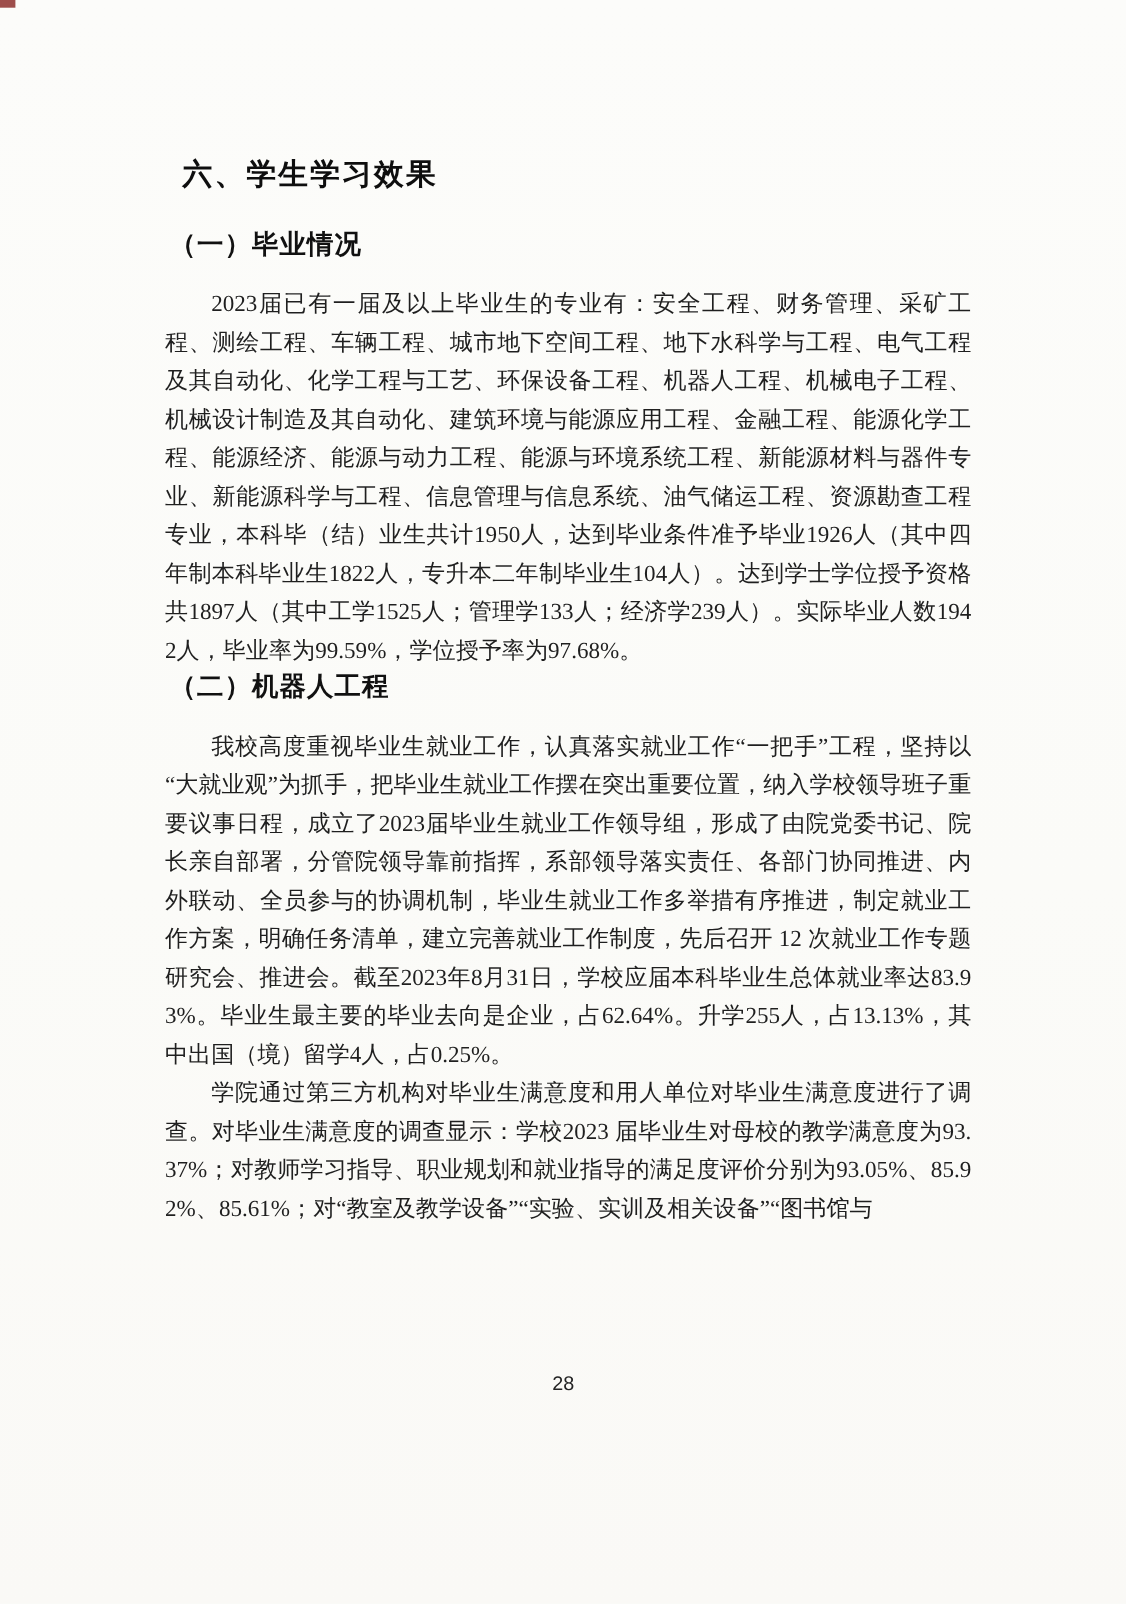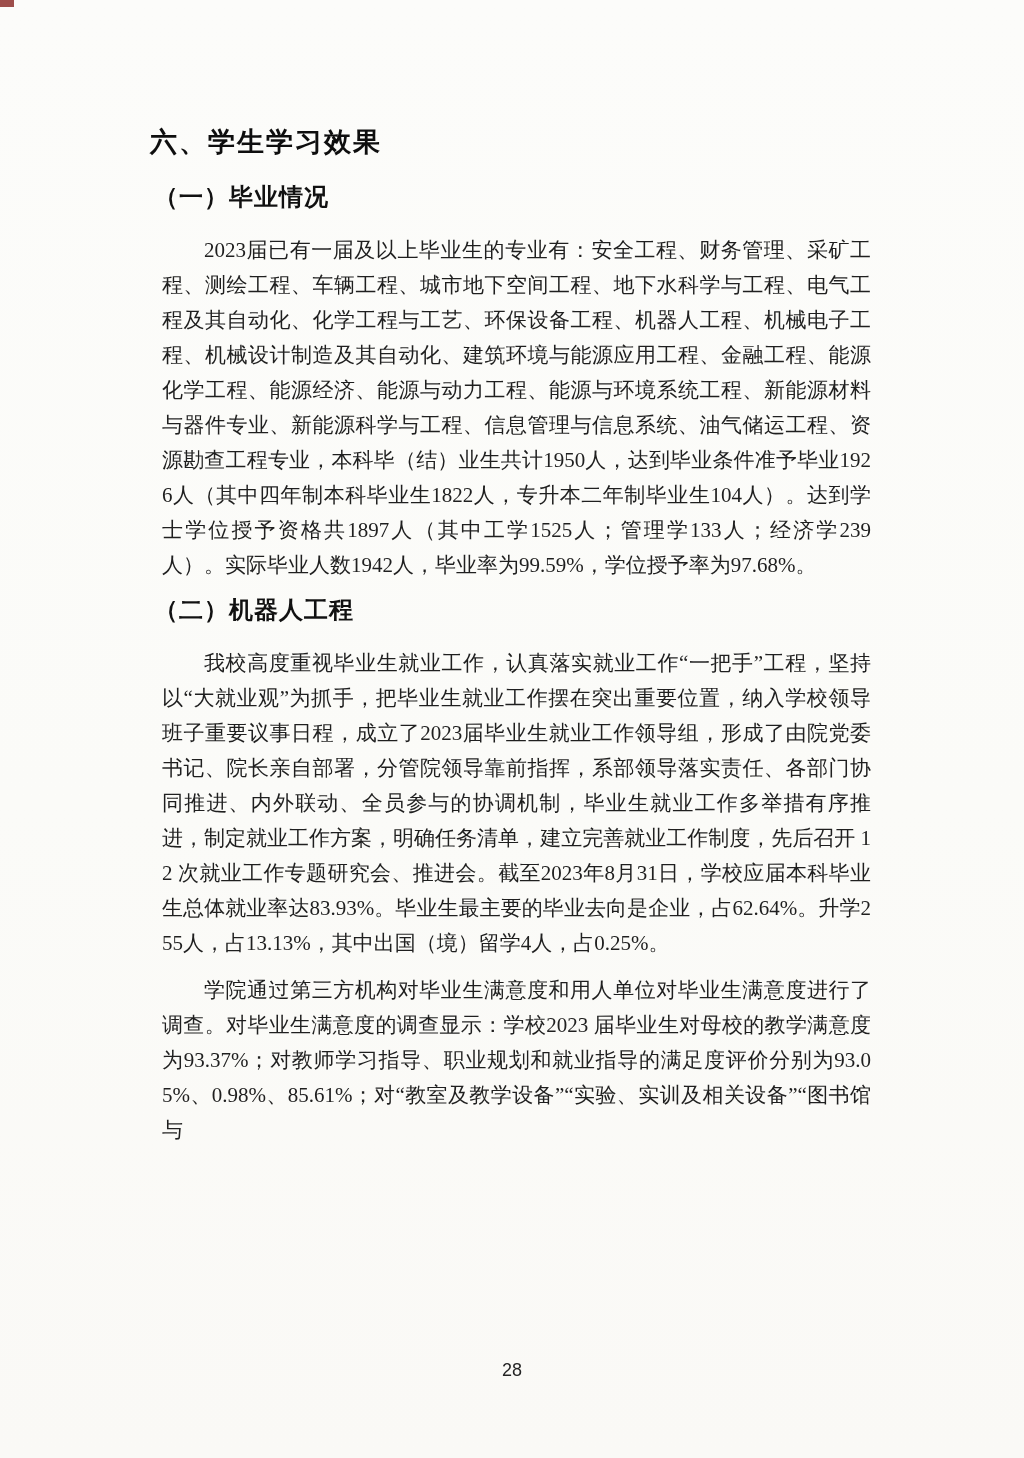--- a/index.html
+++ b/index.html
@@ -35,64 +35,64 @@
     top: 126px;
     width: 733px;
   }
   .chapter-heading {
     font-family: "Liberation Sans", "DejaVu Sans", sans-serif;
     font-weight: 700;
     font-size: 27px;
     line-height: 32px;
     letter-spacing: 2px;
     color: #0e0e0e;
-    margin: 0;
+    margin: 16px;
   }
   .sec-heading {
     font-family: "Liberation Sans", "DejaVu Sans", sans-serif;
     font-weight: 700;
     font-size: 24px;
     line-height: 30px;
     letter-spacing: 1px;
     color: #111;
     margin: 1px 0 21px 4px;
   }
   .sec-heading:first-of-type {
-    margin-top: 24px;
+    margin-top: 34px;
   }
   .para {
     font-size: 21px;
     line-height: 35px;
     text-align: justify;
     text-justify: inter-ideograph;
     text-indent: 2em;
-    margin: 12px;
+    margin: 0;
     color: #1f1f1f;
     word-break: break-all;
   }
   .page-number {
     position: absolute;
     left: 0;
     right: 0;
-    top: 1360px;
+    top: 1248px;
     text-align: center;
     font-size: 18px;
     color: #242424;
     font-family: "Liberation Sans", "DejaVu Sans", sans-serif;
   }
 </style>
 </head>
 <body>
 
 <div class="page">
   <div class="scan-artifact"></div>
   <div class="content">
     <h1 class="chapter-heading">六、学生学习效果</h1>
     <div id="sections">
         <h2 class="sec-heading">（一）毕业情况</h2>
         <p class="para">2023届已有一届及以上毕业生的专业有：安全工程、财务管理、采矿工程、测绘工程、车辆工程、城市地下空间工程、地下水科学与工程、电气工程及其自动化、化学工程与工艺、环保设备工程、机器人工程、机械电子工程、机械设计制造及其自动化、建筑环境与能源应用工程、金融工程、能源化学工程、能源经济、能源与动力工程、能源与环境系统工程、新能源材料与器件专业、新能源科学与工程、信息管理与信息系统、油气储运工程、资源勘查工程专业，本科毕（结）业生共计1950人，达到毕业条件准予毕业1926人（其中四年制本科毕业生1822人，专升本二年制毕业生104人）。达到学士学位授予资格共1897人（其中工学1525人；管理学133人；经济学239人）。实际毕业人数1942人，毕业率为99.59%，学位授予率为97.68%。</p>
         <h2 class="sec-heading">（二）机器人工程</h2>
         <p class="para">我校高度重视毕业生就业工作，认真落实就业工作“一把手”工程，坚持以“大就业观”为抓手，把毕业生就业工作摆在突出重要位置，纳入学校领导班子重要议事日程，成立了2023届毕业生就业工作领导组，形成了由院党委书记、院长亲自部署，分管院领导靠前指挥，系部领导落实责任、各部门协同推进、内外联动、全员参与的协调机制，毕业生就业工作多举措有序推进，制定就业工作方案，明确任务清单，建立完善就业工作制度，先后召开 12 次就业工作专题研究会、推进会。截至2023年8月31日，学校应届本科毕业生总体就业率达83.93%。毕业生最主要的毕业去向是企业，占62.64%。升学255人，占13.13%，其中出国（境）留学4人，占0.25%。</p>
-        <p class="para">学院通过第三方机构对毕业生满意度和用人单位对毕业生满意度进行了调查。对毕业生满意度的调查显示：学校2023 届毕业生对母校的教学满意度为93.37%；对教师学习指导、职业规划和就业指导的满足度评价分别为93.05%、0.98%、85.61%；对“教室及教学设备”“实验、实训及相关设备”“图书馆与</p>
+        <p class="para">学院通过第三方机构对毕业生满意度和用人单位对毕业生满意度进行了调查。对毕业生满意度的调查显示：学校2023 届毕业生对母校的教学满意度为93.37%；对教师学习指导、职业规划和就业指导的满足度评价分别为93.05%、85.92%、85.61%；对“教室及教学设备”“实验、实训及相关设备”“图书馆与</p>
       </div>
   </div>
   <div class="page-number">28</div>
 </div>
 
 </body></html>

